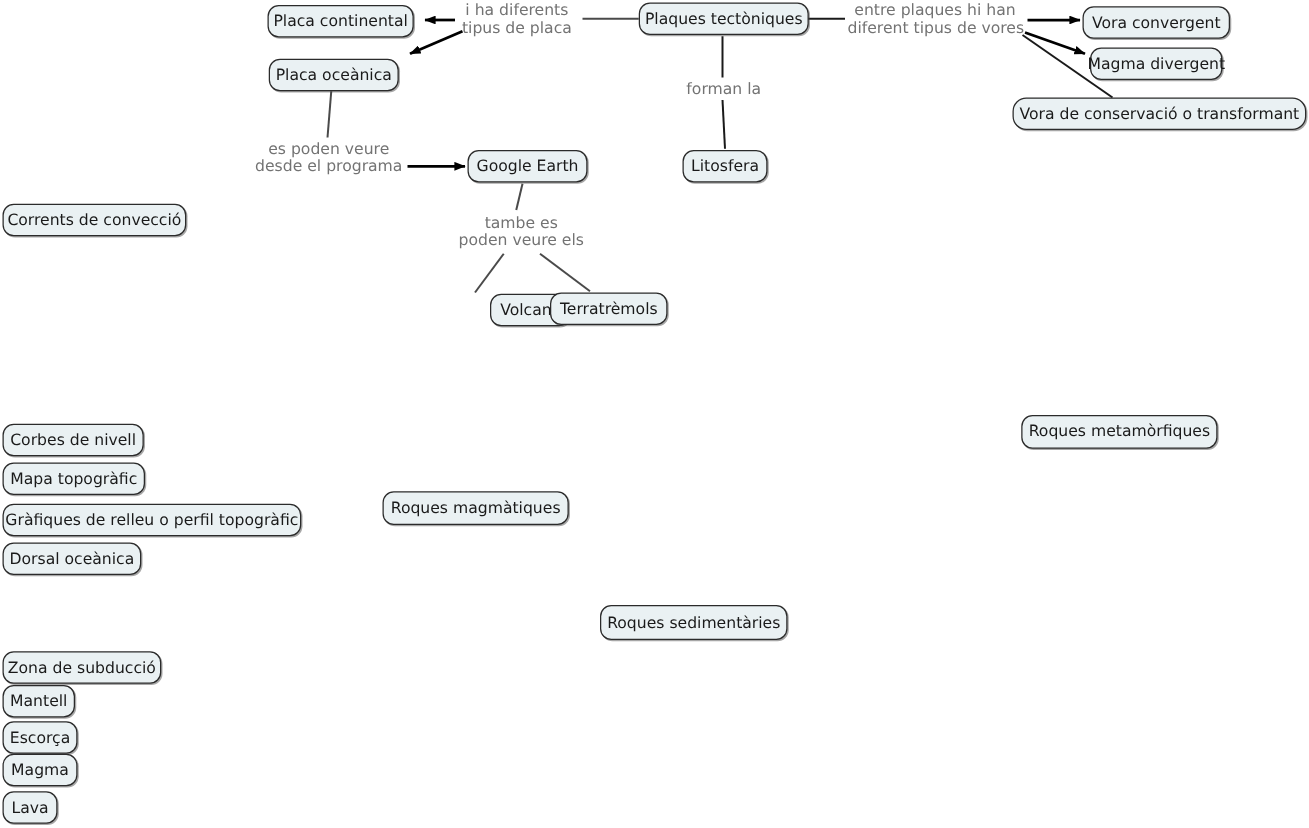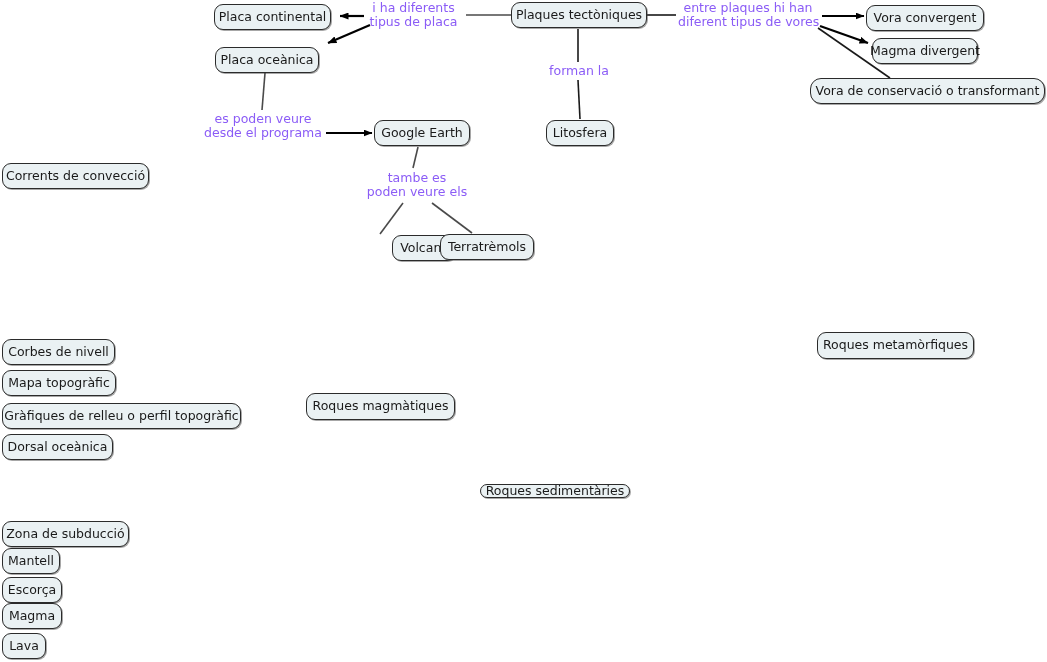--- a/index.html
+++ b/index.html
@@ -36,21 +36,21 @@
     line-height: 1;
     white-space: nowrap;
     display: flex;
     align-items: center;
     justify-content: center;
     padding: 0 9px;
     box-shadow: 1px 1px 0 rgba(60,60,60,0.45);
   }
   .edge-label {
     position: absolute;
-    color: #8b5cf6;
+    color: #737373;
     font-size: 12.5px;
     line-height: 14px;
     white-space: pre;
     text-align: center;
   }
 </style>
 </head>
 <body>
 
 <div id="canvas">
@@ -152,21 +152,21 @@
   </div>
 
   <div class="node" style="left:2px; top:434px; width:111px; height:26px;">
     <span>Dorsal oceànica</span>
   </div>
 
   <div class="node" style="left:306px; top:393px; width:149px; height:27px;">
     <span>Roques magmàtiques</span>
   </div>
 
-  <div class="node" style="left:480px; top:484px; width:150px; height:14px;">
+  <div class="node" style="left:480px; top:484px; width:150px; height:28px;">
     <span>Roques sedimentàries</span>
   </div>
 
   <div class="node" style="left:2px; top:521px; width:127px; height:26px;">
     <span>Zona de subducció</span>
   </div>
 
   <div class="node" style="left:2px; top:548px; width:58px; height:26px;">
     <span>Mantell</span>
   </div>

